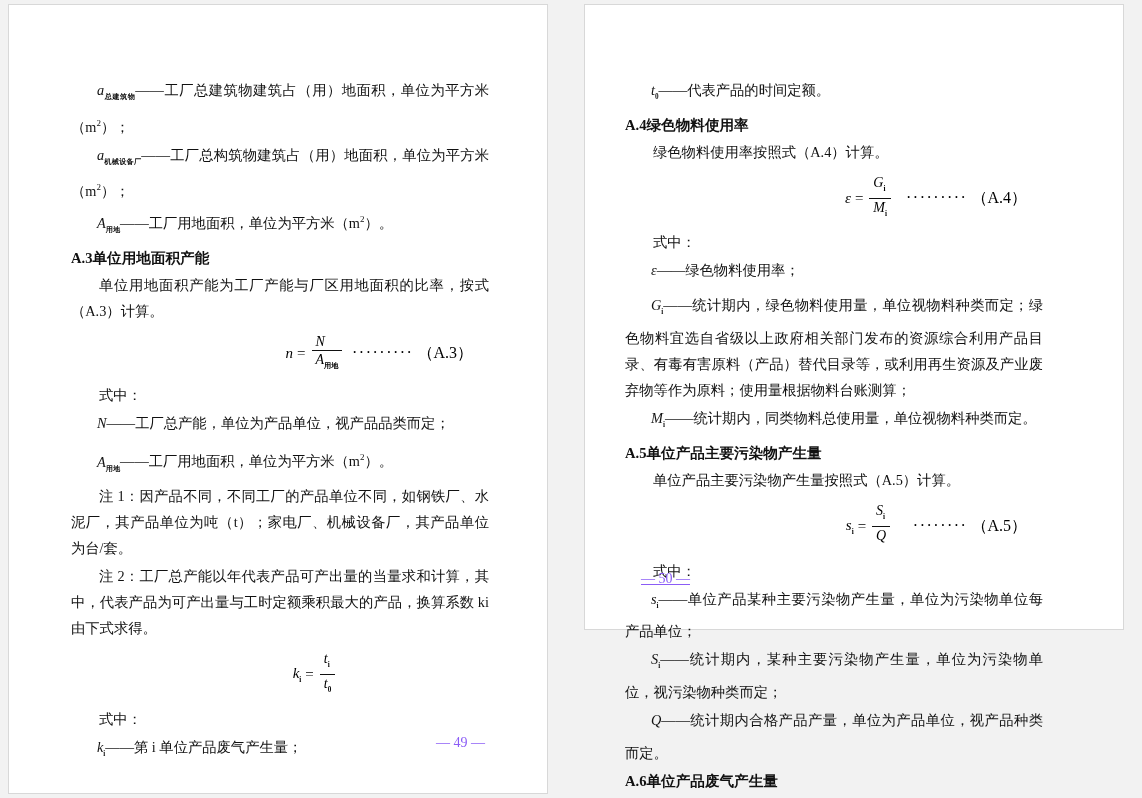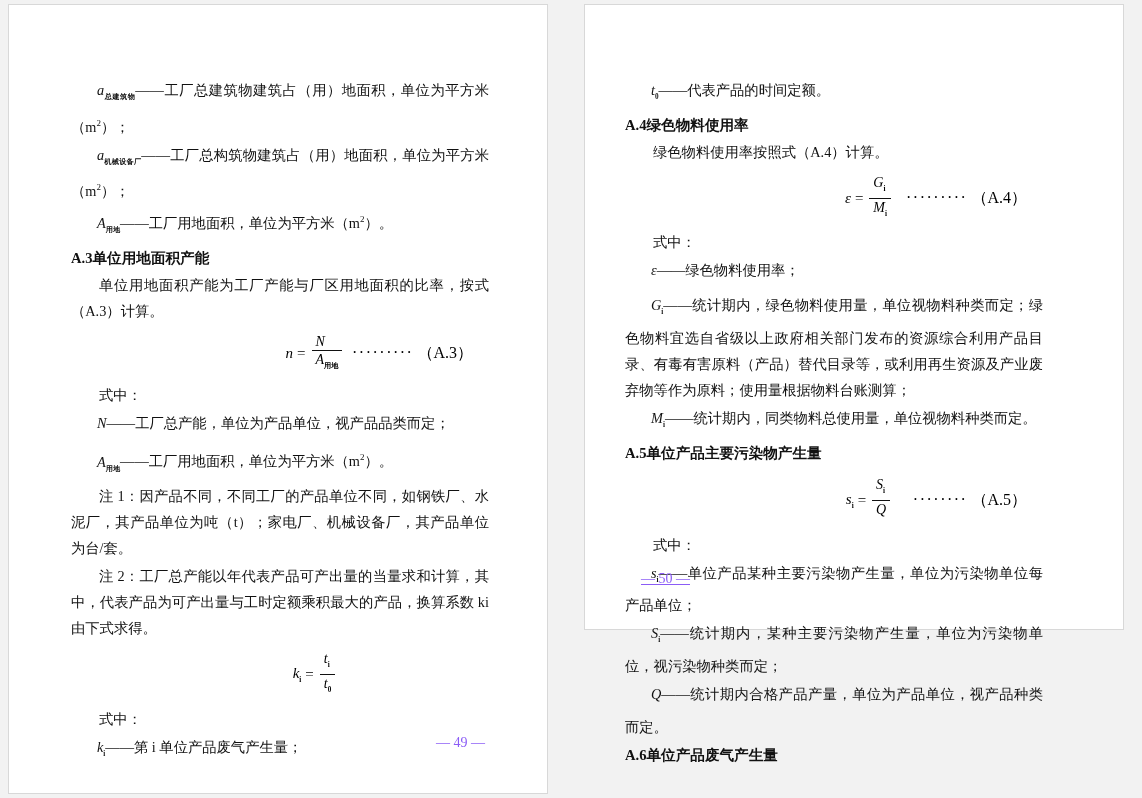--- a/index.html
+++ b/index.html
@@ -242,20 +242,21 @@
       </p>
 
       <p>
         <span style="display:inline-block;width:26px;"></span><span class="ital">M</span><span class="tiny-sub">i</span><span>——统计期内，同类物料总使用量，单位视物料种类而定。</span>
       </p>
 
       <p class="heading">
         <span class="num">A.5</span><span>单位产品主要污染物产生量</span>
       </p>
 
+      <p class="indent">单位产品主要污染物产生量按照式（A.5）计算。</p>
 
       <div class="formula-row">
         <div class="formula-body eq-left-center">
           <span><span class="ital">s</span><span class="tiny-sub">i</span></span>
           <span style="margin:0 4px;">=</span>
           <span class="frac">
             <span class="num-part"><span class="ital">S</span><span class="tiny-sub">i</span></span>
             <span class="den-part"><span class="ital">Q</span><span class="tiny-sub"></span></span>
           </span>
         </div>

